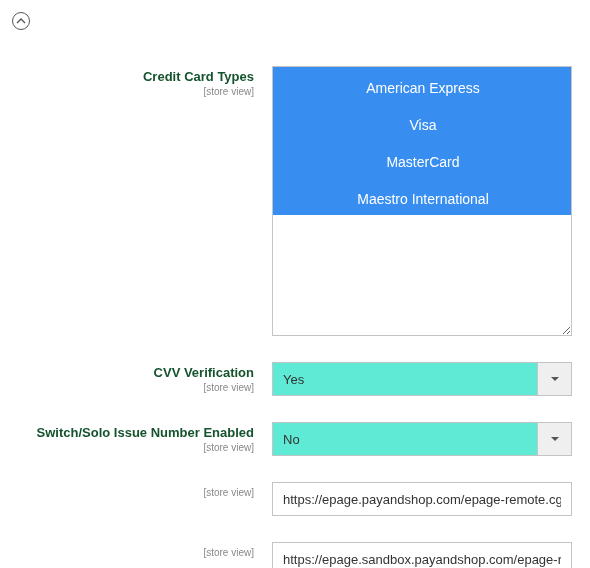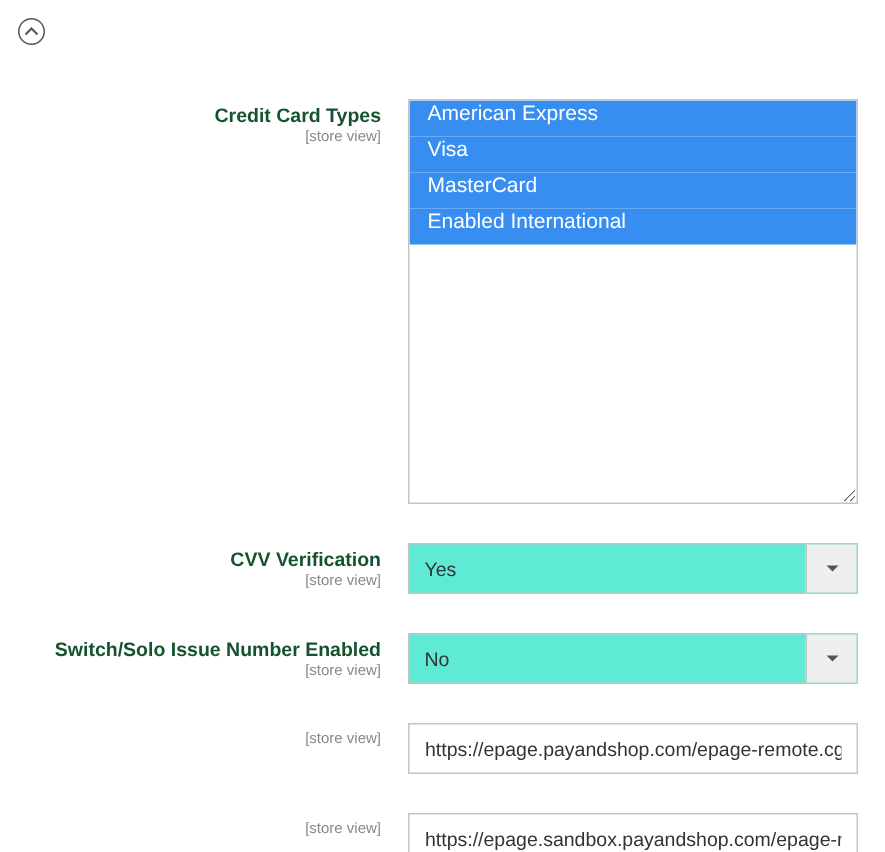--- a/index.html
+++ b/index.html
@@ -76,26 +76,27 @@
     overflow-y: scroll;
     resize: both;
     padding: 0;
     background: #fff;
   }
   .multiselect-inner {
     display: flex;
     flex-direction: column;
   }
   .ms-option {
-    padding: 0 10px 8px 12px;
+    padding: 13px 10px 8px 12px;
     font-size: 14px;
     cursor: pointer;
     user-select: none;
     background: #fff;
     color: #333;
+    text-align: center;
   }
   .ms-option.selected {
     background: #378ef0;
     color: #fff;
   }
 
   
   .select-wrap {
     position: relative;
     width: 100%;
@@ -153,21 +154,21 @@
     <div class="label-col">
       <div class="label-main">Credit Card Types</div>
       <div class="label-scope">[store view]</div>
     </div>
     <div class="field-col">
       <div class="multiselect">
         <div class="multiselect-inner" id="cc-options">
             <div class="ms-option selected">American Express</div>
             <div class="ms-option selected">Visa</div>
             <div class="ms-option selected">MasterCard</div>
-            <div class="ms-option selected">Enabled International</div>
+            <div class="ms-option selected">Maestro International</div>
           </div>
       </div>
     </div>
   </div>
 
   <div class="row">
     <div class="label-col">
       <div class="label-main">CVV Verification</div>
       <div class="label-scope">[store view]</div>
     </div>

